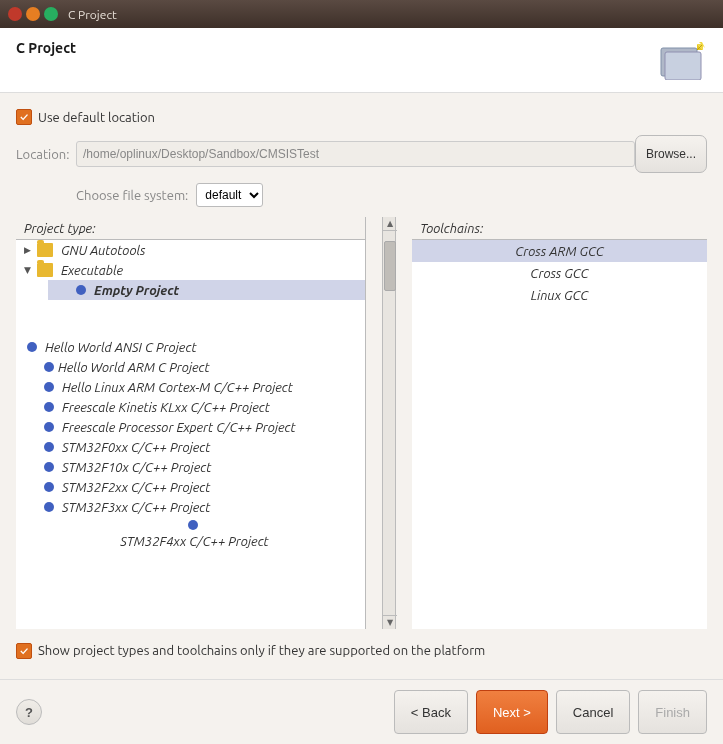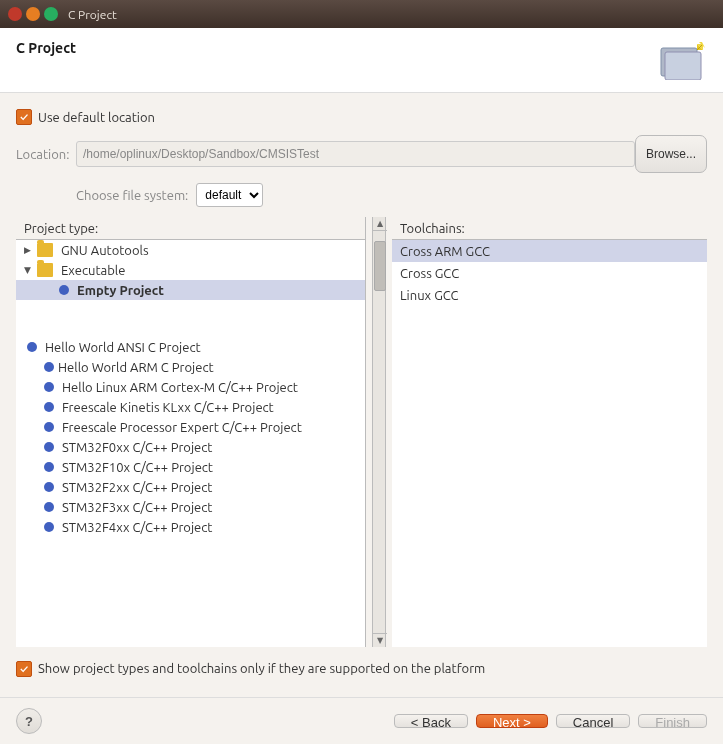--- a/index.html
+++ b/index.html
@@ -259,43 +259,44 @@
       background: linear-gradient(to bottom, #f0ede8, #e0ddd8);
       display: flex;
       align-items: center;
       justify-content: center;
       font-size: 13px;
       cursor: pointer;
       color: #555;
       font-weight: bold;
     }
     .nav-btn {
-      height: 14px;
+      height: 44px;
       padding: 0 16px;
       border: 1px solid #bbb;
       background: linear-gradient(to bottom, #f5f2ee, #e5e2de);
       border-radius: 4px;
       cursor: pointer;
       font-size: 13px;
       color: #333;
     }
     .nav-btn.primary {
       background: linear-gradient(to bottom, #f08040, #e06020);
       border-color: #c04010;
       color: white;
     }
     .nav-btn.disabled {
       color: #aaa;
       cursor: default;
     }
     .lists-wrapper {
       display: flex;
       flex: 1;
-      gap: 6px;
+      gap: 16px;
       min-height: 0;
+      font-style: italic;
     }
     .project-list-section {
       display: flex;
       flex-direction: column;
       width: 350px;
       border-right: 1px solid #bbb;
     }
     .toolchain-list-section {
       display: flex;
       flex-direction: column;
@@ -369,21 +370,21 @@
             <span class="folder-icon"></span>
             <span style="margin-left:4px;">GNU Autotools</span>
           </div>
 
           <div class="tree-item" style="padding-left:8px;">
             <span class="arrow-down">▼</span>
             <span class="folder-icon"></span>
             <span style="margin-left:4px;">Executable</span>
           </div>
 
-          <div class="tree-item selected" style="padding-left:43px;">
+          <div class="tree-item selected" style="padding-left:28px;margin-left:32px;">
             <span class="blue-dot"></span>
             <span style="margin-left:4px; font-weight:bold;">Empty Project</span>
           </div>
 
           <div class="tree-item" style="padding-left:11px;margin-top:37px;">
             <span class="blue-dot"></span>
             <span style="margin-left:4px;">Hello World ANSI C Project</span>
           </div>
 
           <div class="tree-item" style="padding-left:28px;">
@@ -419,38 +420,38 @@
           <div class="tree-item" style="padding-left:28px;">
             <span class="blue-dot"></span>
             <span style="margin-left:4px;">STM32F2xx C/C++ Project</span>
           </div>
 
           <div class="tree-item" style="padding-left:28px;">
             <span class="blue-dot"></span>
             <span style="margin-left:4px;">STM32F3xx C/C++ Project</span>
           </div>
 
-          <div class="tree-item" style="padding-left:28px;">
+          <div class="tree-item" style="padding-left:12px;flex-direction:column;">
             <span class="blue-dot"></span>
             <span style="margin-left:4px;">STM32F4xx C/C++ Project</span>
           </div>
         </div>
       </div>
 
       <div style="width:14px; background:#e8e5e0; border-left:1px solid #bbb; border-right:1px solid #bbb; display:flex; flex-direction:column; position:relative;">
         <div style="width:14px; height:14px; display:flex; align-items:center; justify-content:center; font-size:8px; color:#666; border-bottom:1px solid #bbb;">▲</div>
         <div style="flex:1; position:relative;">
           <div style="width:12px; height:50px; background:#c0bdb8; border:1px solid #aaa; border-radius:2px; position:absolute; top:10px; left:1px;"></div>
         </div>
         <div style="width:14px; height:14px; display:flex; align-items:center; justify-content:center; font-size:8px; color:#666; border-top:1px solid #bbb;">▼</div>
       </div>
 
       <div class="toolchain-list-section">
         <div class="list-header">Toolchains:</div>
-        <div style="background:white; flex:1;">
+        <div style="background:white; flex:1;text-align:center;">
           <div class="toolchain-item selected" style="background:#d0d4e8;">
             <span>Cross ARM GCC</span>
           </div>
           <div class="toolchain-item">
             <span>Cross GCC</span>
           </div>
           <div class="toolchain-item">
             <span>Linux GCC</span>
           </div>
         </div>

